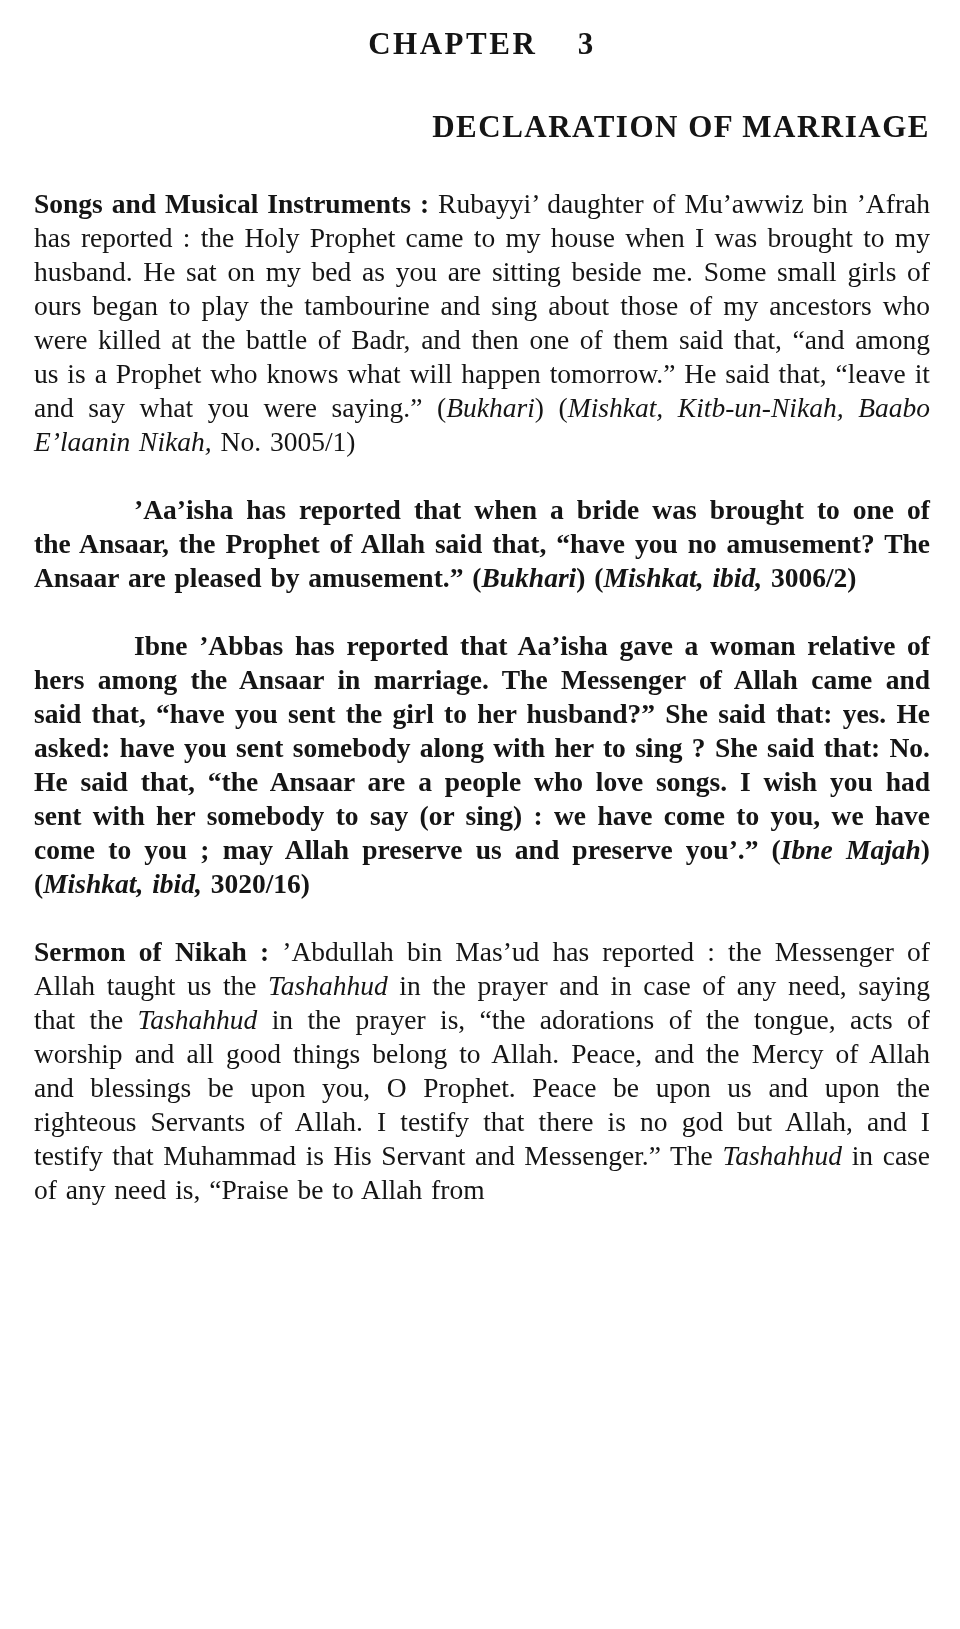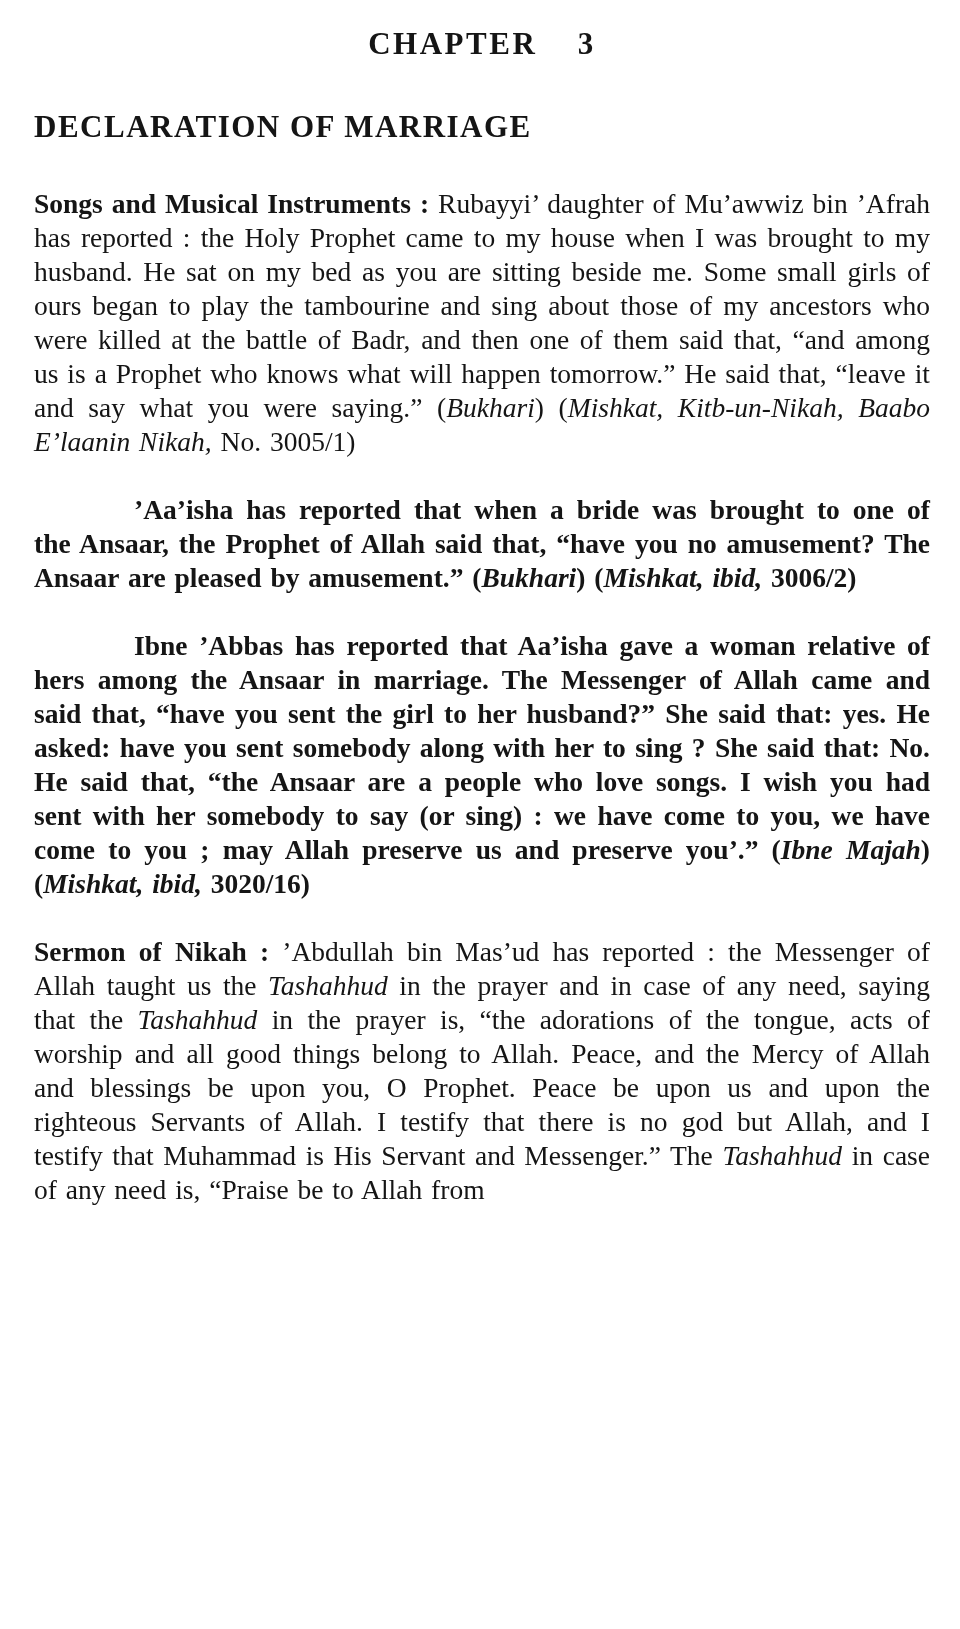--- a/index.html
+++ b/index.html
@@ -19,21 +19,21 @@
   }
   .chapter-title {
     text-align: center;
     font-size: 31px;
     font-weight: bold;
     letter-spacing: 2.5px;
     word-spacing: 10px;
     white-space: pre-wrap;
   }
   .section-title {
-    text-align: left;
+    text-align: right;
     font-size: 31px;
     font-weight: bold;
     letter-spacing: 1.5px;
     margin-top: 47px;
     white-space: pre-wrap;
   }
   .body-text {
     margin-top: 42px;
     font-size: 27.5px;
     line-height: 34px;

